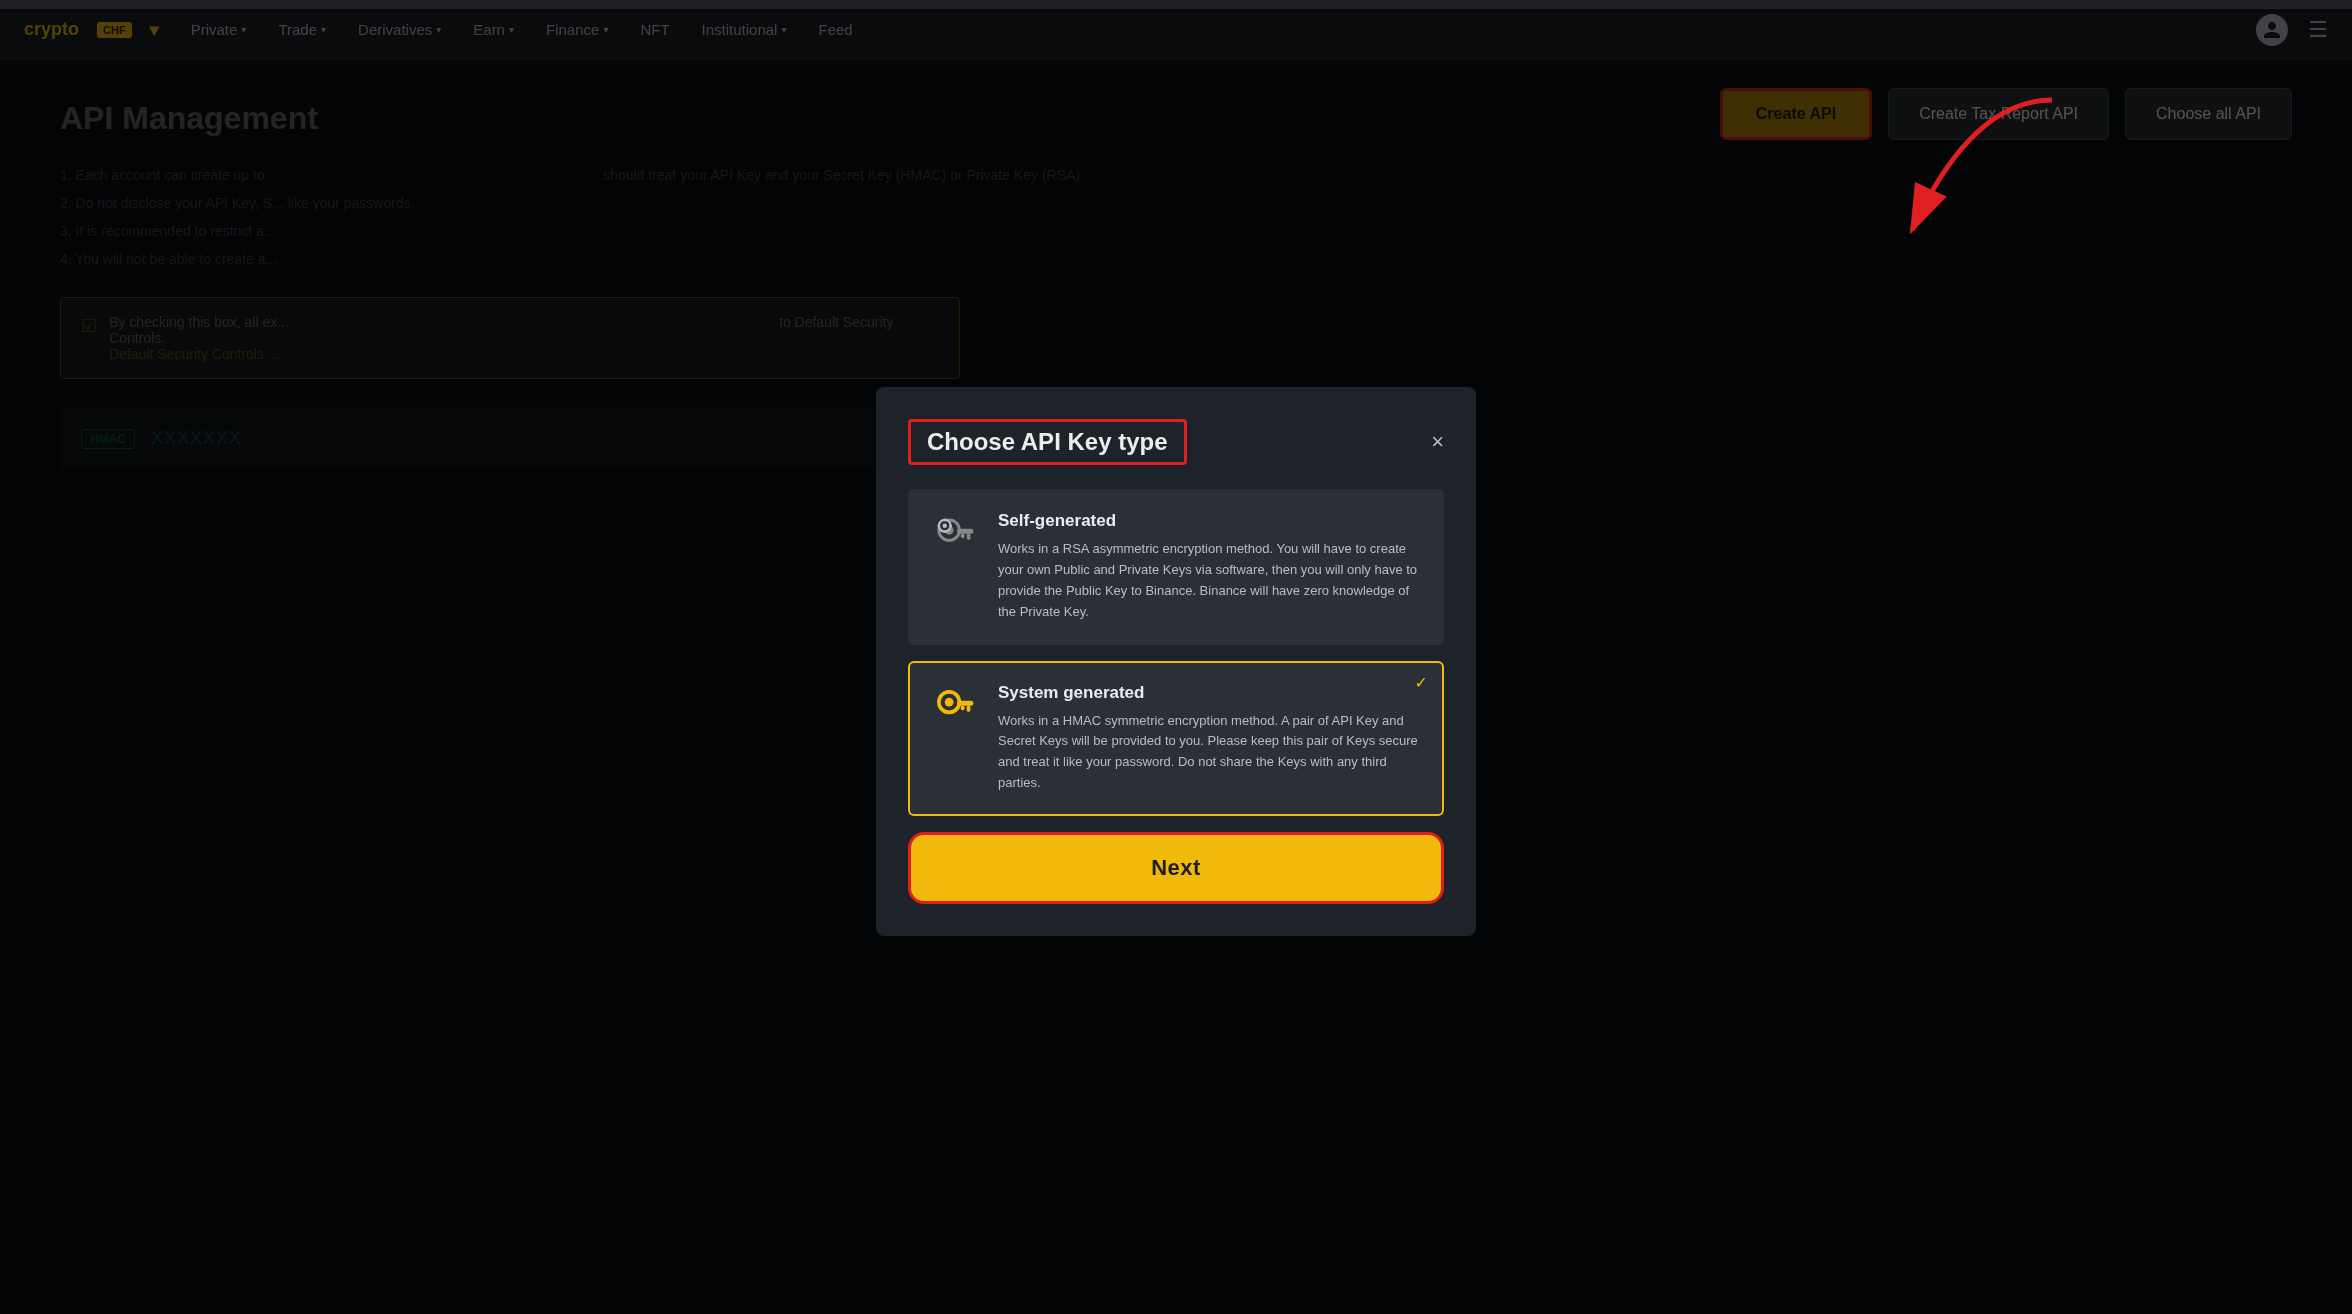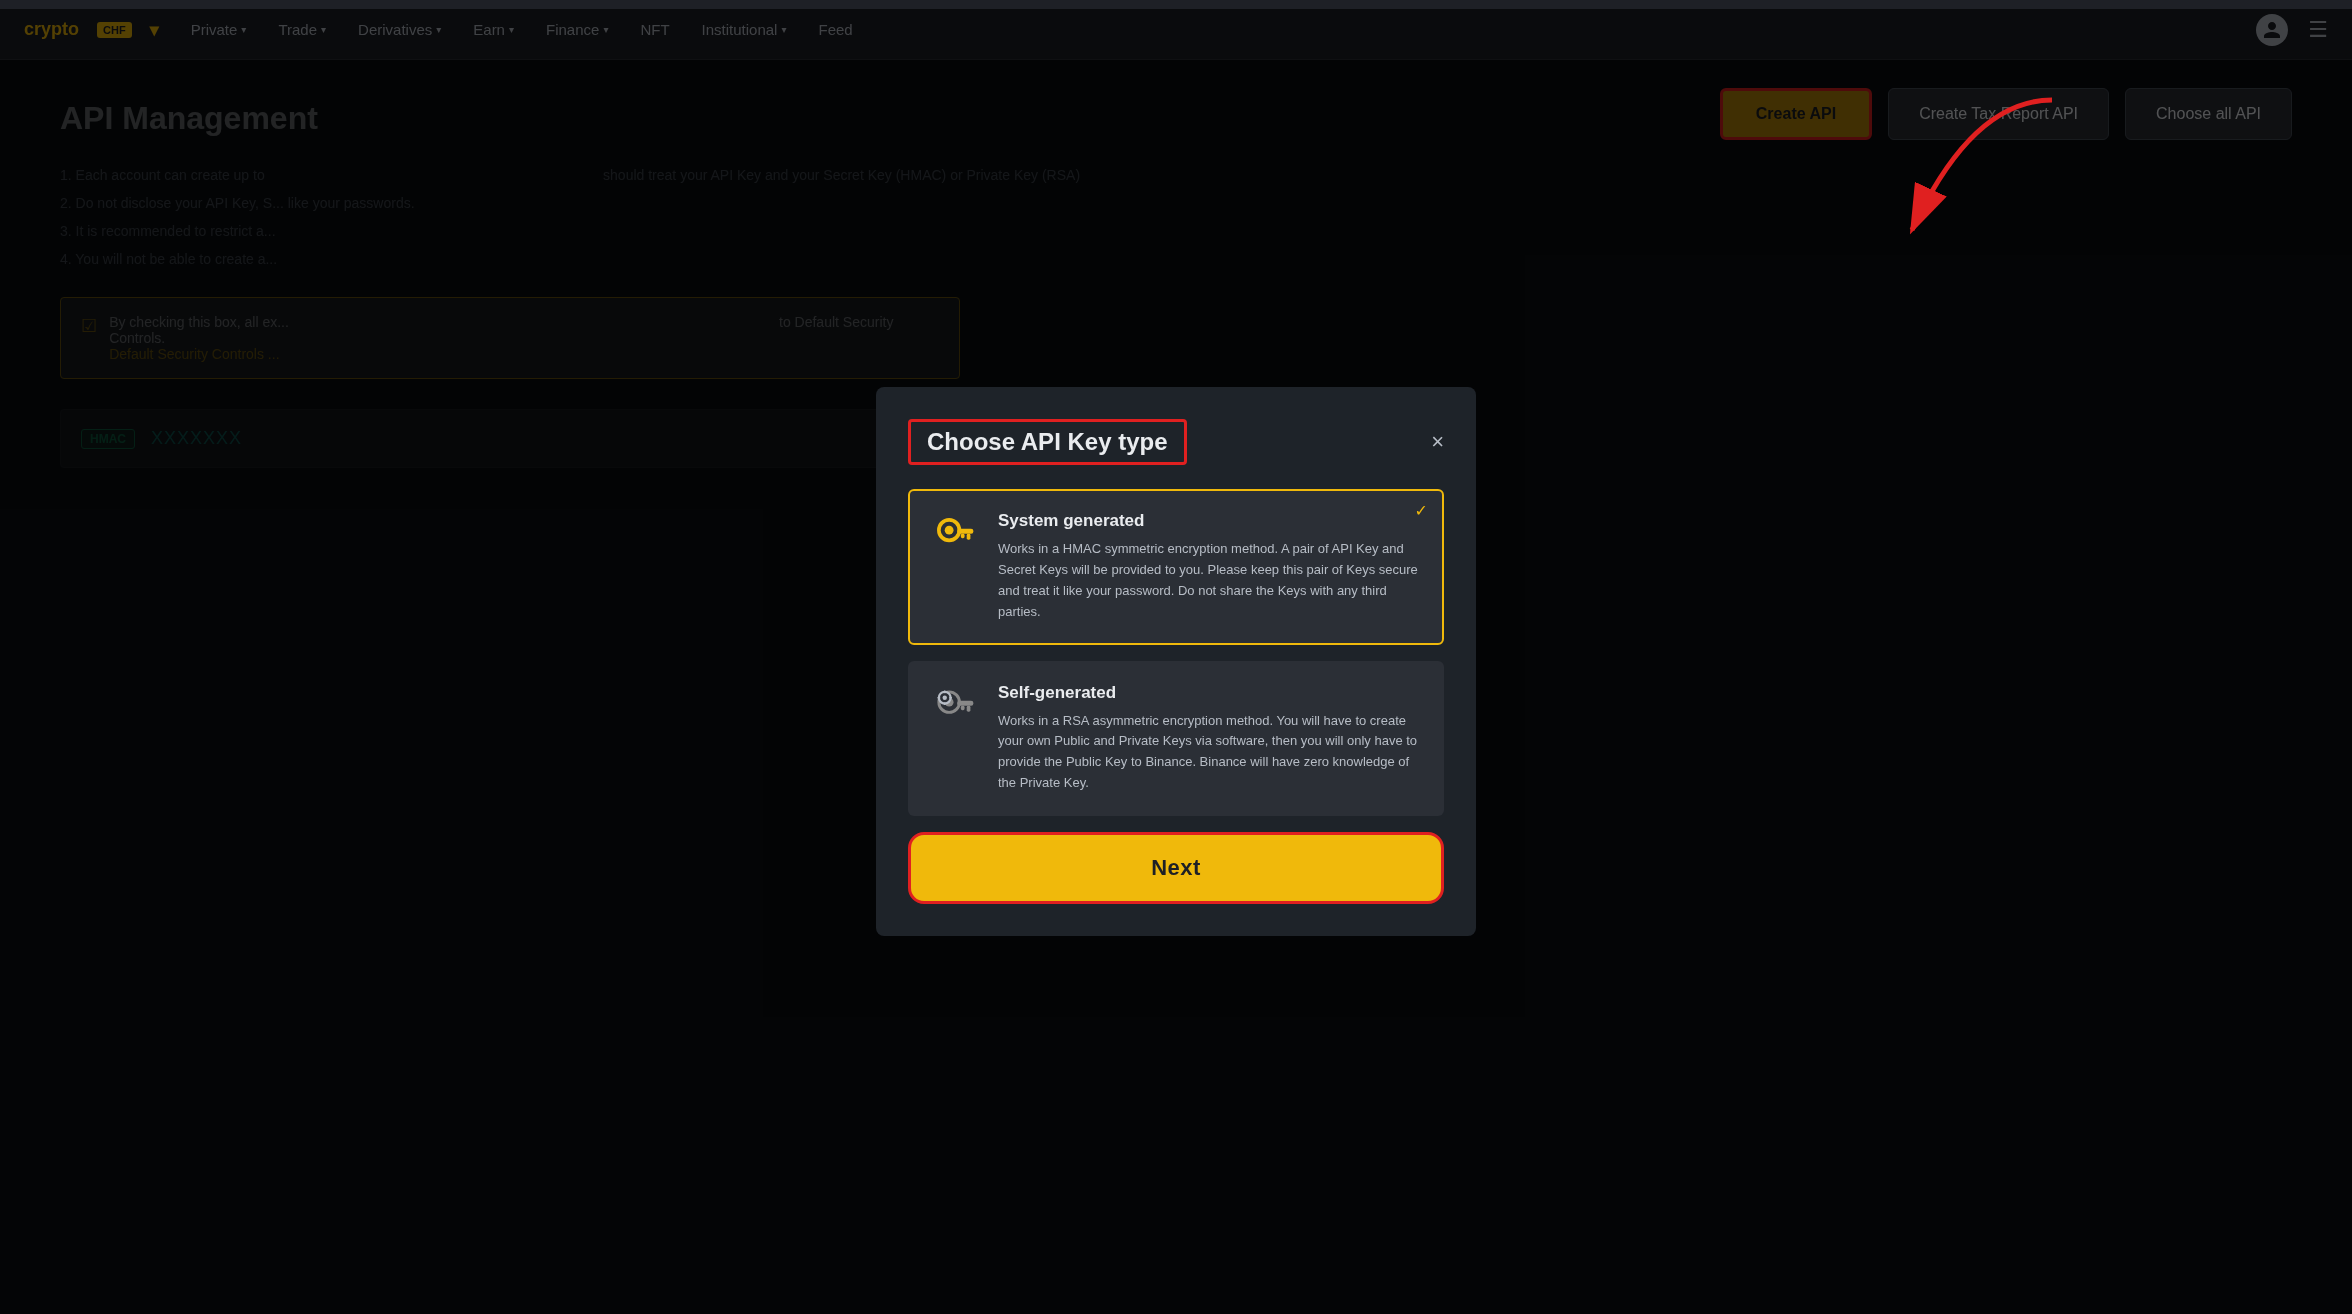--- a/index.html
+++ b/index.html
@@ -373,63 +373,63 @@
       <span class="action-link">Delete</span>
     </div>
   </div>
 </div>
 
 <div class="overlay">
   <div class="modal">
     <div class="modal-header">
       <div class="modal-title">Choose API Key type</div>
       <button class="modal-close">×</button>
+    </div>
+
+    <div class="option-card">
+      <div class="key-icon-wrap">
+        <svg class="key-svg" viewBox="0 0 60 60" fill="none" xmlns="http://www.w3.org/2000/svg">
+
+          <circle cx="22" cy="22" r="14" stroke="#888" stroke-width="4" fill="none"></circle>
+          <circle cx="22" cy="22" r="6" fill="#888"></circle>
+          <rect x="33" y="20" width="22" height="7" rx="3" fill="#888"></rect>
+          <rect x="46" y="27" width="5" height="8" rx="2" fill="#888"></rect>
+          <rect x="38" y="27" width="5" height="6" rx="2" fill="#888"></rect>
+
+          <circle cx="16" cy="16" r="8" stroke="#b7bdc6" stroke-width="3" fill="#2b2f36"></circle>
+          <circle cx="16" cy="16" r="3" fill="#b7bdc6"></circle>
+          <rect x="14.5" y="6" width="3" height="4" rx="1.5" fill="#b7bdc6"></rect>
+          <rect x="14.5" y="22" width="3" height="4" rx="1.5" fill="#b7bdc6"></rect>
+          <rect x="6" y="14.5" width="4" height="3" rx="1.5" fill="#b7bdc6"></rect>
+          <rect x="22" y="14.5" width="4" height="3" rx="1.5" fill="#b7bdc6"></rect>
+        </svg>
+      </div>
+      <div class="option-content">
+        <div class="option-title">Self-generated</div>
+        <div class="option-desc">Works in a RSA asymmetric encryption method. You will have to create your own Public and Private Keys via software, then you will only have to provide the Public Key to Binance. Binance will have zero knowledge of the Private Key.</div>
+      </div>
     </div>
 
     <div class="option-card selected">
       <div class="key-icon-wrap">
         <svg class="key-svg" viewBox="0 0 60 60" fill="none" xmlns="http://www.w3.org/2000/svg">
           <circle cx="22" cy="22" r="14" stroke="#f0b90b" stroke-width="5" fill="none"></circle>
           <circle cx="22" cy="22" r="6" fill="#f0b90b"></circle>
           <rect x="33" y="20" width="22" height="7" rx="3" fill="#f0b90b"></rect>
           <rect x="46" y="27" width="5" height="8" rx="2" fill="#f0b90b"></rect>
           <rect x="38" y="27" width="5" height="6" rx="2" fill="#f0b90b"></rect>
         </svg>
       </div>
       <div class="option-content">
         <div class="option-title">System generated</div>
         <div class="option-desc">Works in a HMAC symmetric encryption method. A pair of API Key and Secret Keys will be provided to you. Please keep this pair of Keys secure and treat it like your password. Do not share the Keys with any third parties.</div>
       </div>
       <span class="checkmark">✓</span>
     </div>
 
-    <div class="option-card">
-      <div class="key-icon-wrap">
-        <svg class="key-svg" viewBox="0 0 60 60" fill="none" xmlns="http://www.w3.org/2000/svg">
-
-          <circle cx="22" cy="22" r="14" stroke="#888" stroke-width="4" fill="none"></circle>
-          <circle cx="22" cy="22" r="6" fill="#888"></circle>
-          <rect x="33" y="20" width="22" height="7" rx="3" fill="#888"></rect>
-          <rect x="46" y="27" width="5" height="8" rx="2" fill="#888"></rect>
-          <rect x="38" y="27" width="5" height="6" rx="2" fill="#888"></rect>
-
-          <circle cx="16" cy="16" r="8" stroke="#b7bdc6" stroke-width="3" fill="#2b2f36"></circle>
-          <circle cx="16" cy="16" r="3" fill="#b7bdc6"></circle>
-          <rect x="14.5" y="6" width="3" height="4" rx="1.5" fill="#b7bdc6"></rect>
-          <rect x="14.5" y="22" width="3" height="4" rx="1.5" fill="#b7bdc6"></rect>
-          <rect x="6" y="14.5" width="4" height="3" rx="1.5" fill="#b7bdc6"></rect>
-          <rect x="22" y="14.5" width="4" height="3" rx="1.5" fill="#b7bdc6"></rect>
-        </svg>
-      </div>
-      <div class="option-content">
-        <div class="option-title">Self-generated</div>
-        <div class="option-desc">Works in a RSA asymmetric encryption method. You will have to create your own Public and Private Keys via software, then you will only have to provide the Public Key to Binance. Binance will have zero knowledge of the Private Key.</div>
-      </div>
-    </div>
-
     <div class="btn-next-wrap">
       <button class="btn-next">Next</button>
     </div>
   </div>
 </div>
 
 <svg style="position:absolute;top:70px;right:260px;z-index:30;pointer-events:none;" width="300" height="220" viewBox="0 0 300 220">
   <defs>
     <marker id="arrowhead" markerWidth="10" markerHeight="7" refX="9" refY="3.5" orient="auto">
       <polygon points="0 0, 10 3.5, 0 7" fill="#e02020"></polygon>

